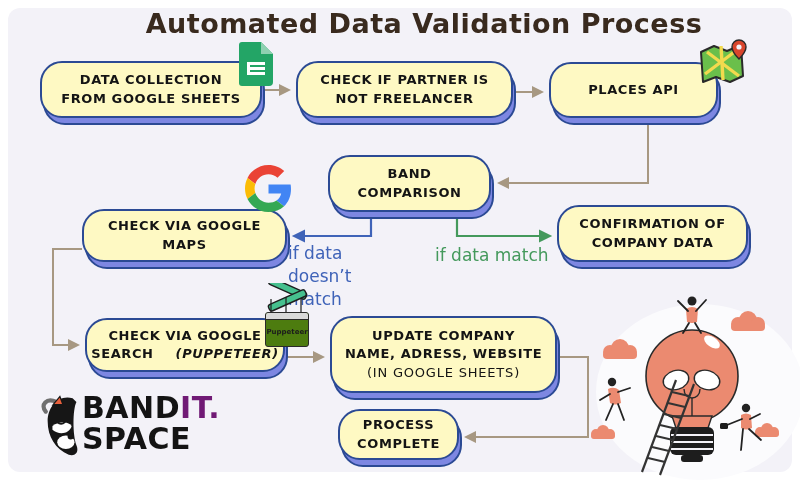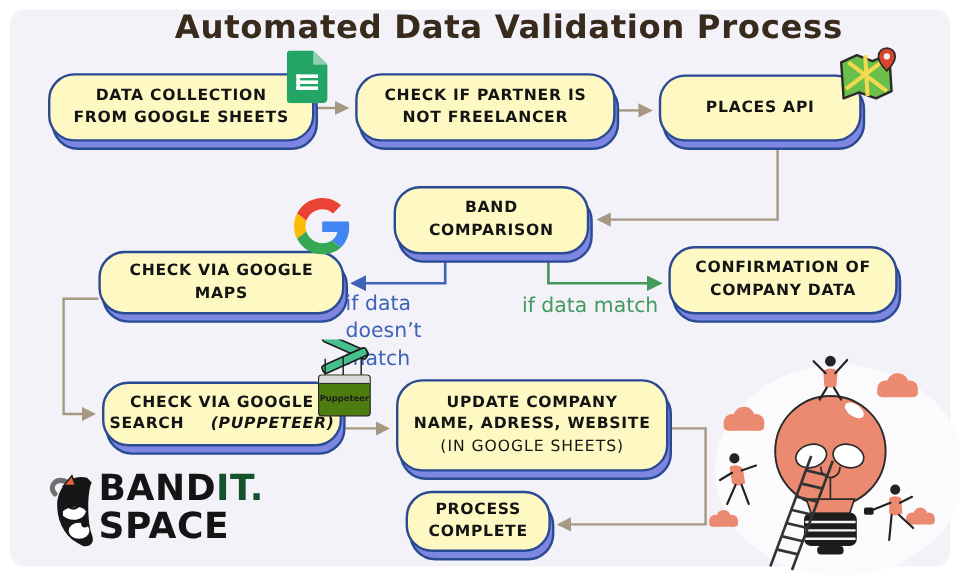--- a/index.html
+++ b/index.html
@@ -45,21 +45,21 @@
   .pup-window::before{
     content:"";position:absolute;left:0;top:0;right:0;height:6px;
     background:#d9d9d9;border-bottom:1.4px solid #2a2a2a;border-radius:2px 2px 0 0;
   }
   .pup-window span{font-size:7px;font-weight:700;color:#1c1c1c;margin-top:4px;}
   .logo{position:absolute;left:40px;top:392px;z-index:2;display:flex;}
   .logo-text{margin-left:-4px;}
   .logo-text div{
     font-size:30px;font-weight:800;color:#141414;line-height:31px;letter-spacing:.5px;
   }
-  .logo-orange{color:#14532d;}
+  .logo-orange{color:#701a75;}
   .illus{position:absolute;left:588px;top:288px;z-index:1;}
 </style>
 </head>
 <body>
 
 <div class="bg"></div>
 
 <div class="title">Automated Data Validation Process</div>
 
 <svg class="edges" width="800" height="480">

